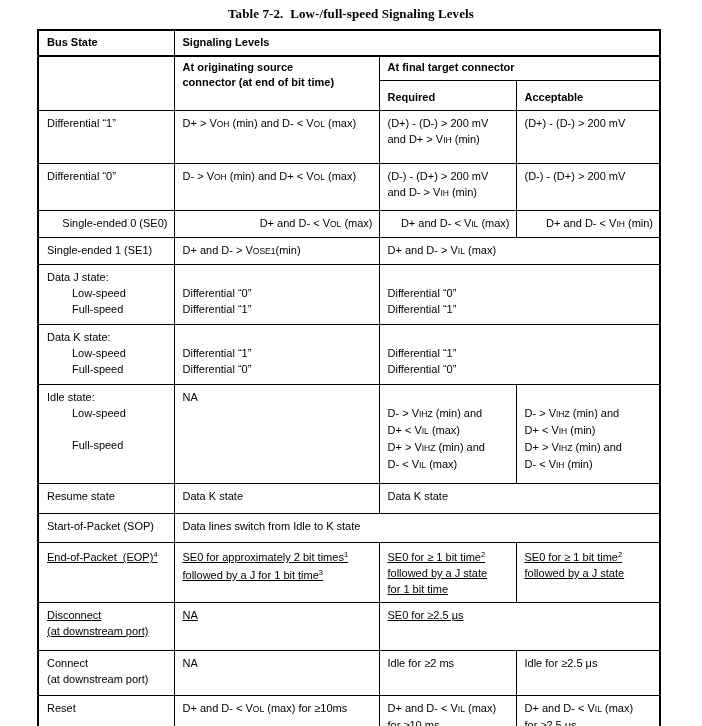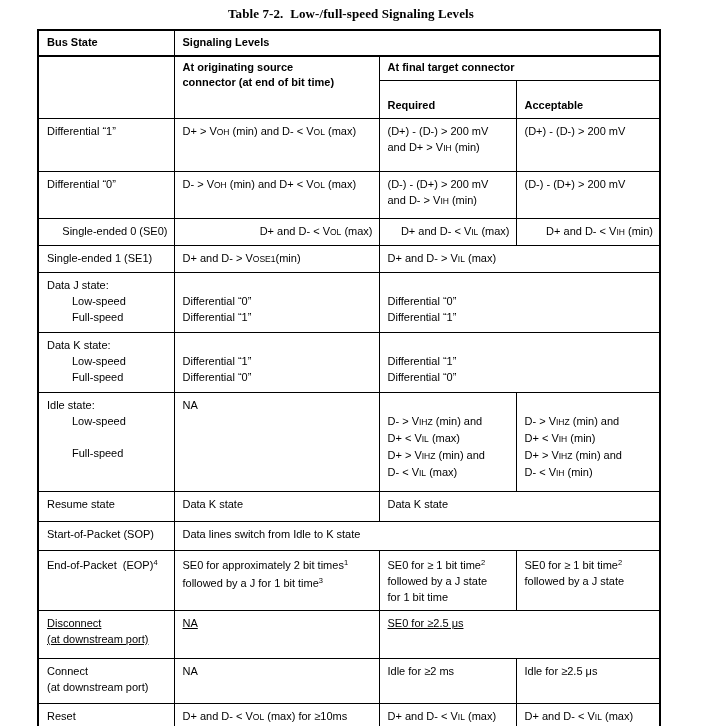--- a/index.html
+++ b/index.html
@@ -31,33 +31,33 @@
     border: 1px solid #000;
     vertical-align: top;
     font-size: 11px;
     line-height: 16px;
     padding: 4px 6px 5px 8px;
   }
   
   thead td { font-weight: bold; }
   tr.h1 td { height: 22px; border-bottom: 2px solid #000; padding-top: 3px; }
   tr.h2 td { height: 22px; padding-top: 3px; line-height: 15px; }
-  tr.h3 td { height: 23px; padding-top: 16px; }
+  tr.h3 td { height: 23px; padding-top: 8px; }
   td.orig { vertical-align: top; }
   
   .row-differential-1 td { height: 53px; }
   .row-differential-0 td { height: 47px; }
   .row-se0 td            { height: 26px; text-align: right; }
   .row-se1 td            { height: 25px; }
   .row-data-j-state td,
   .row-data-k-state td   { line-height: 17px; height: 60px; }
   .row-idle-state td     { line-height: 18px; height: 99px; }
   .row-resume-state td   { height: 30px; }
   .row-sop td            { height: 29px; }
-  .row-eop td            { height: 60px; }
+  .row-eop td            { height: 60px; text-decoration: underline; }
   .row-disconnect td     { height: 48px; text-decoration: underline; }
   .row-connect td        { height: 45px; }
   .row-reset td          { height: 41px; }
   
   .line { white-space: nowrap; }
   .line.indent { padding-left: 25px; }
   .sc  { font-size: 8.5px; }   
   .sup { font-size: 7.5px; vertical-align: 4px; } 
 </style>
 </head>

